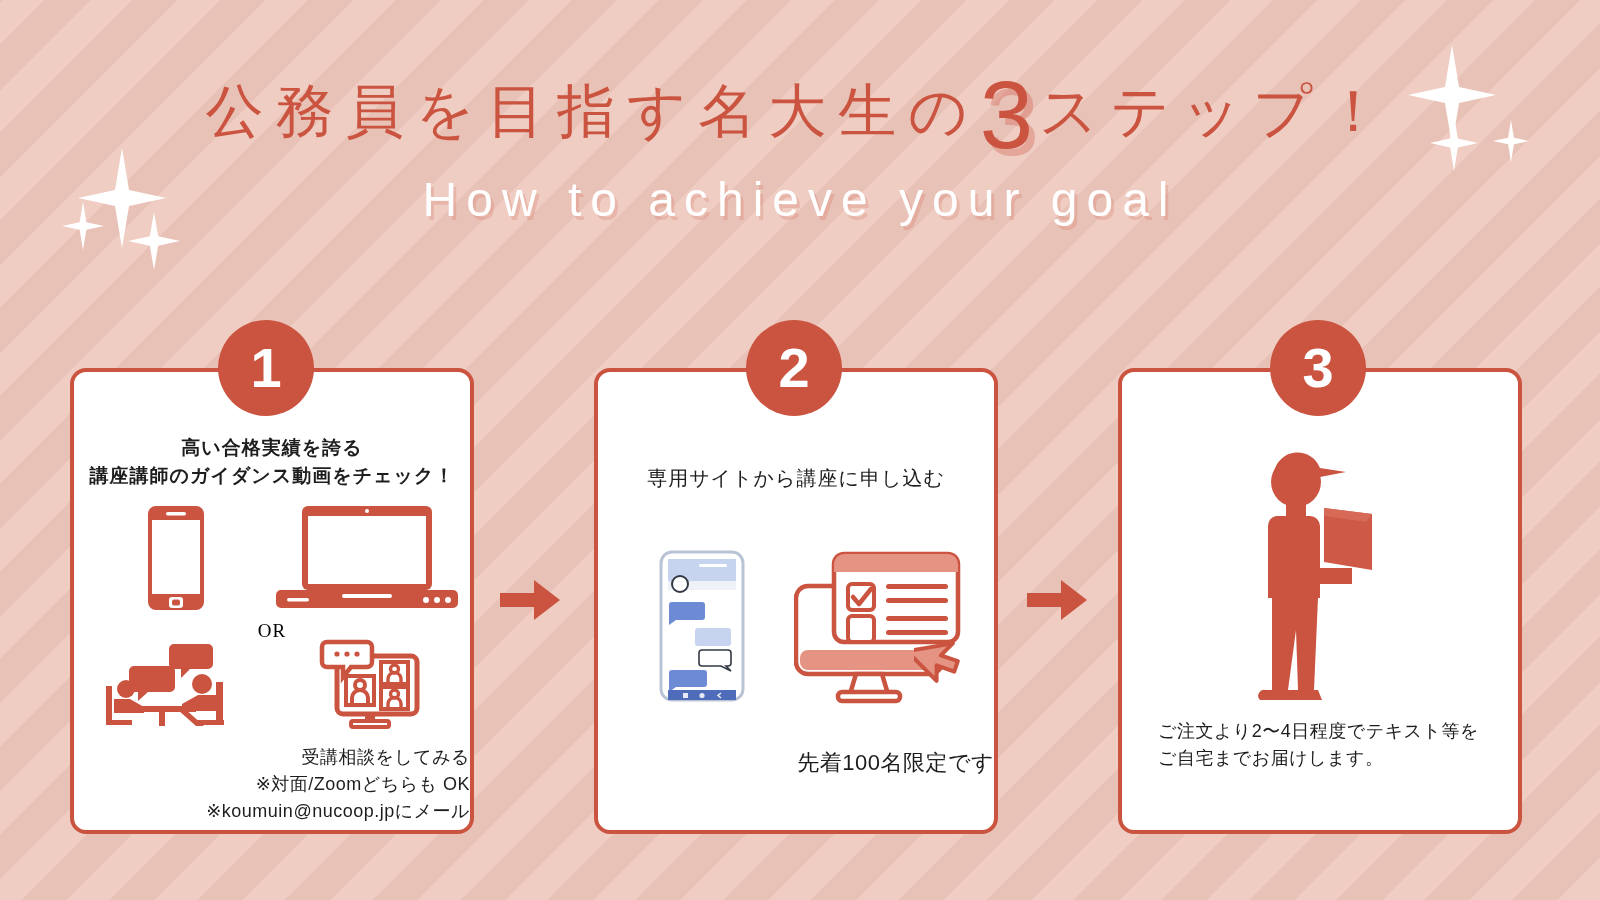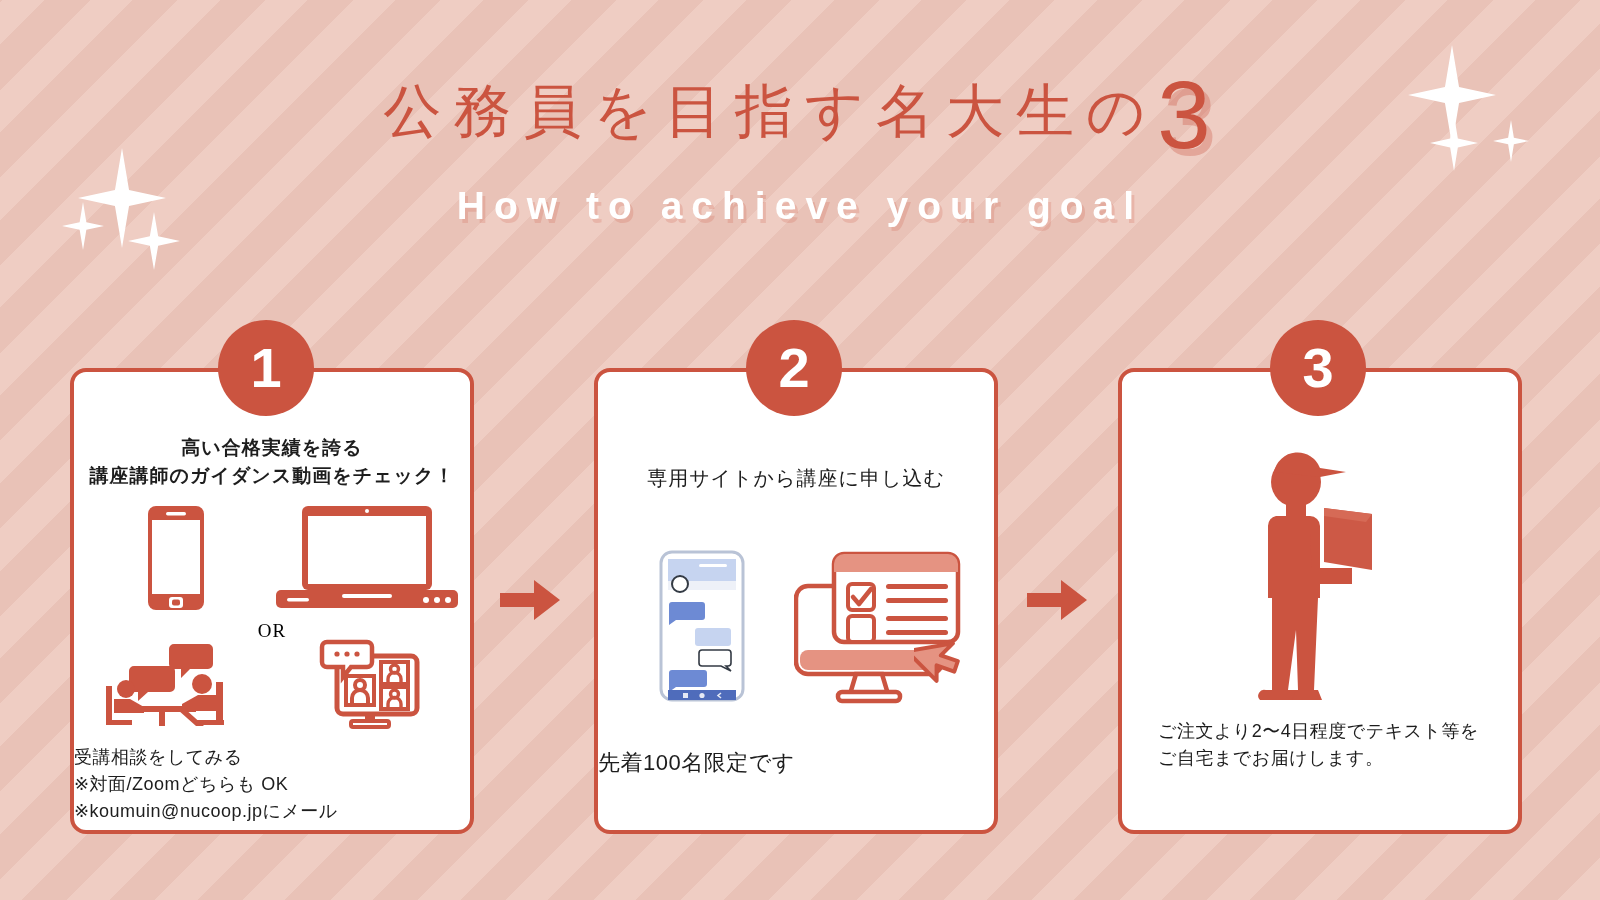--- a/index.html
+++ b/index.html
@@ -54,25 +54,25 @@
     font-size: 96px;
     font-weight: 400;
     line-height: 0.85;
     color: #cb5440;
     letter-spacing: 0;
     margin: 0 6px 0 0;
     transform: translateY(4px);
     text-shadow: 6px 7px 0 rgba(203,84,64,0.32);
   }
   #title-en {
-    margin-top: 32px;
+    margin-top: 20px;
     color: #ffffff;
-    font-size: 39px;
+    font-size: 48px;
     letter-spacing: 9px;
-    font-weight: 700;
+    font-weight: 400;
     text-shadow: 3px 4px 0 rgba(203,84,64,0.20);
   }
 
   
   .card {
     position: absolute;
     background: #ffffff;
     border: 4px solid #cb5440;
     border-radius: 16px;
   }
@@ -96,21 +96,21 @@
     text-align: center;
     color: #1d1d1d;
     font-size: 19px;
     line-height: 1.45;
     letter-spacing: 1px;
     white-space: pre-line;
   }
   .card-foot {
     position: absolute;
     left: 0; width: 100%;
-    text-align: left;
+    text-align: right;
     color: #1d1d1d;
     font-size: 18px;
     line-height: 1.5;
     letter-spacing: 0.5px;
     white-space: pre-line;
   }
   .card-foot.left-align { text-align: left; padding-left: 44px; }
   .or-label {
     position: absolute;
     text-align: center;
@@ -138,20 +138,21 @@
   <div class="sparkle" style="left:62px;  top:202px; width:42px;  height:48px;"></div>
   <div class="sparkle" style="left:128px; top:212px; width:52px;  height:58px;"></div>
   <div class="sparkle" style="left:1408px; top:45px;  width:88px;  height:100px;"></div>
   <div class="sparkle" style="left:1430px; top:115px; width:48px;  height:56px;"></div>
   <div class="sparkle" style="left:1493px; top:120px; width:36px;  height:42px;"></div>
 
   <div id="heading-block">
     <div id="title-jp">
       <span class="t-seg">公務員を目指す名大生の</span>
       <span id="title-big-num">3</span>
+      <span class="t-seg">ステップ！</span>
     </div>
     <div id="title-en">How to achieve your goal</div>
   </div>
 
   <div class="card" style="left:70px; top:368px; width:404px; height:466px;">
 
     <div class="card-head" style="top:62px;font-weight:bold;">高い合格実績を誇る
 講座講師のガイダンス動画をチェック！</div>
 
     <div class="icon" style="left:73px; top:133px;">

